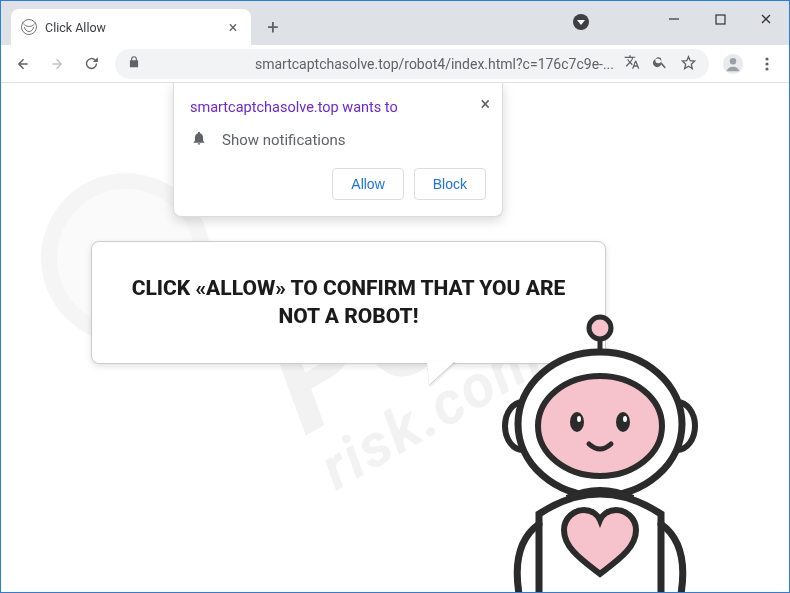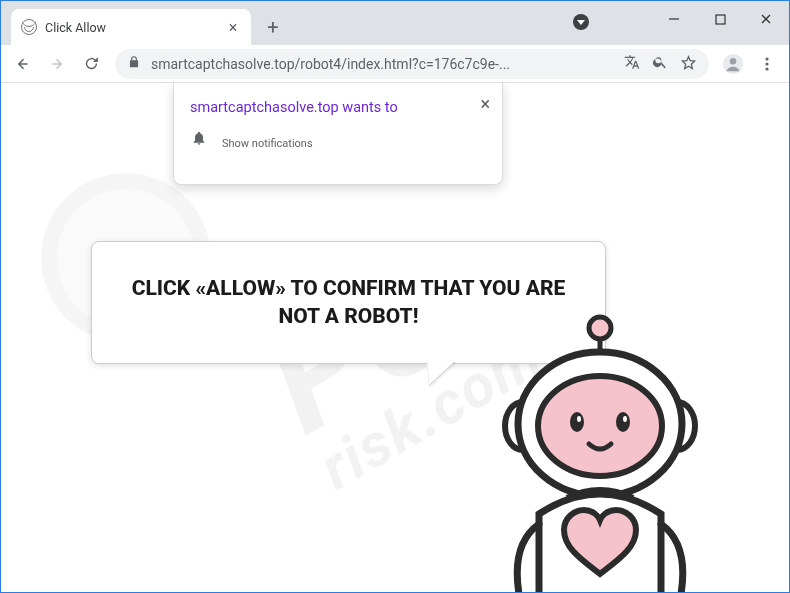--- a/index.html
+++ b/index.html
@@ -89,20 +89,21 @@
     
     
     .toolbar {
       height: 38px;
       background: #fff;
       display: flex;
       align-items: center;
       padding: 11px 8px;
       gap: 6px;
       border-bottom: 1px solid #e0e0e0;
+      text-align: right;
     }
     .nav-btn {
       width: 28px;
       height: 28px;
       display: flex;
       align-items: center;
       justify-content: center;
       color: #5f6368;
       border-radius: 50%;
     }
@@ -161,21 +162,21 @@
       width: 330px;
       background: #fff;
       border: 1px solid #dadce0;
       border-top: none;
       border-radius: 0 0 8px 8px;
       box-shadow: 0 4px 12px rgba(0,0,0,0.15);
       padding: 16px;
       z-index: 10;
     }
     .perm-title { font-size: 14.5px; color: #6d28d9; margin-bottom: 14px; padding-right: 20px;}
-    .perm-row { display: flex; align-items: flex-end; gap: 14px; font-size: 11px; color: #5f6368; margin-bottom: 18px; }
+    .perm-row { display: flex; align-items: center; gap: 14px; font-size: 15px; color: #5f6368; margin-bottom: 18px; }
     .perm-row .bell { width: 18px; text-align: center; font-size: 15px;}
     .perm-buttons { display: flex; justify-content: flex-end; gap: 10px; }
     .perm-btn {
       padding: 7px 18px;
       font-size: 14px;
       border: 1px solid #dadce0;
       background: #fff;
       color: #1a73e8;
       border-radius: 4px;
       cursor: pointer;
@@ -321,20 +322,24 @@
     <div class="perm-close">×</div>
     <div class="perm-title">smartcaptchasolve.top wants to</div>
     <div class="perm-row">
       <span class="bell">
         <svg width="16" height="16" viewBox="0 0 24 24">
             <path fill="#5f6368" d="M12 22a2 2 0 0 0 2-2h-4a2 2 0 0 0 2 2zm6-6V11c0-3.1-1.6-5.6-4.5-6.3V4a1.5 1.5 0 1 0-3 0v.7C7.6 5.4 6 7.9 6 11v5l-2 2v1h16v-1z"></path>
           </svg>
       </span>
       <span>Show notifications</span>
     </div>
+    <div class="perm-buttons">
+      <button class="perm-btn">Allow</button>
+      <button class="perm-btn">Block</button>
+    </div>
   </div>
 
   <div class="speech-bubble">
     <div class="msg">CLICK «ALLOW» TO CONFIRM THAT YOU ARE NOT A ROBOT!</div>
     <div class="bubble-tail"></div>
   </div>
 
   <div class="robot">
     <svg viewBox="0 0 260 300">
 

